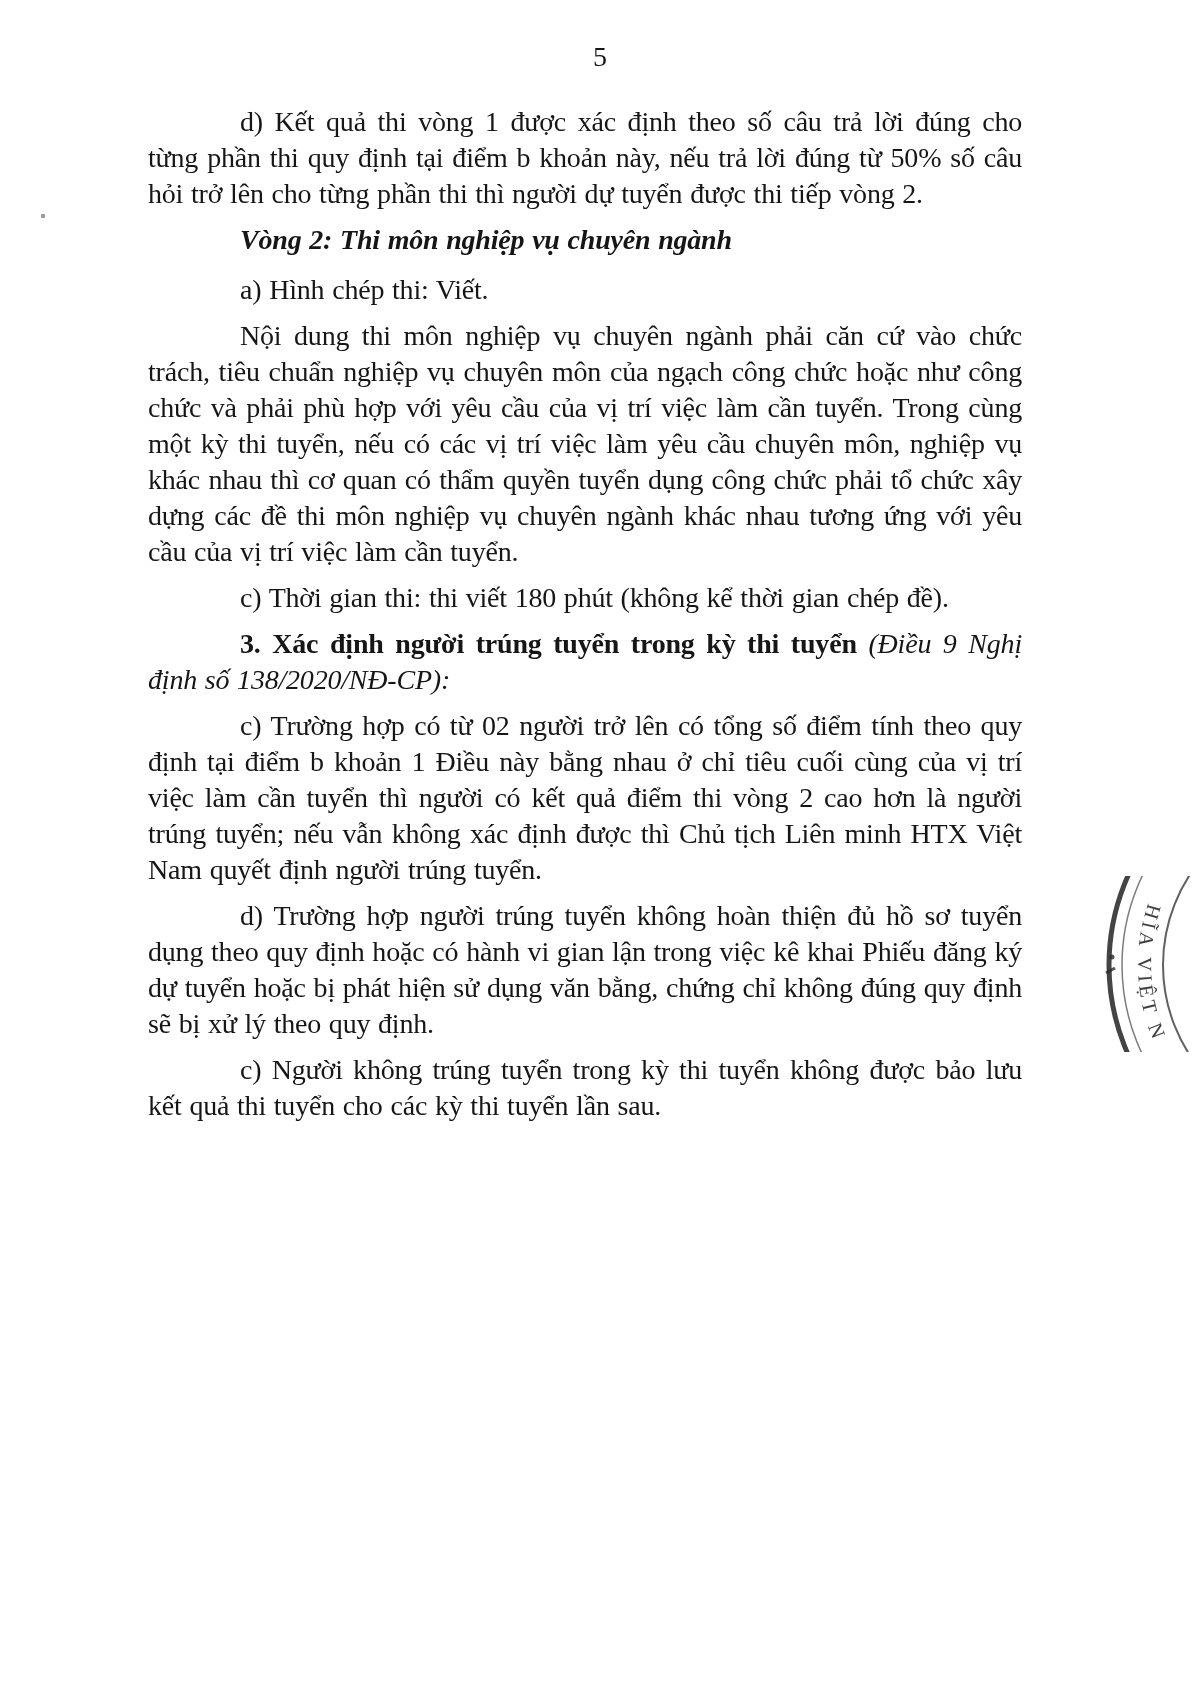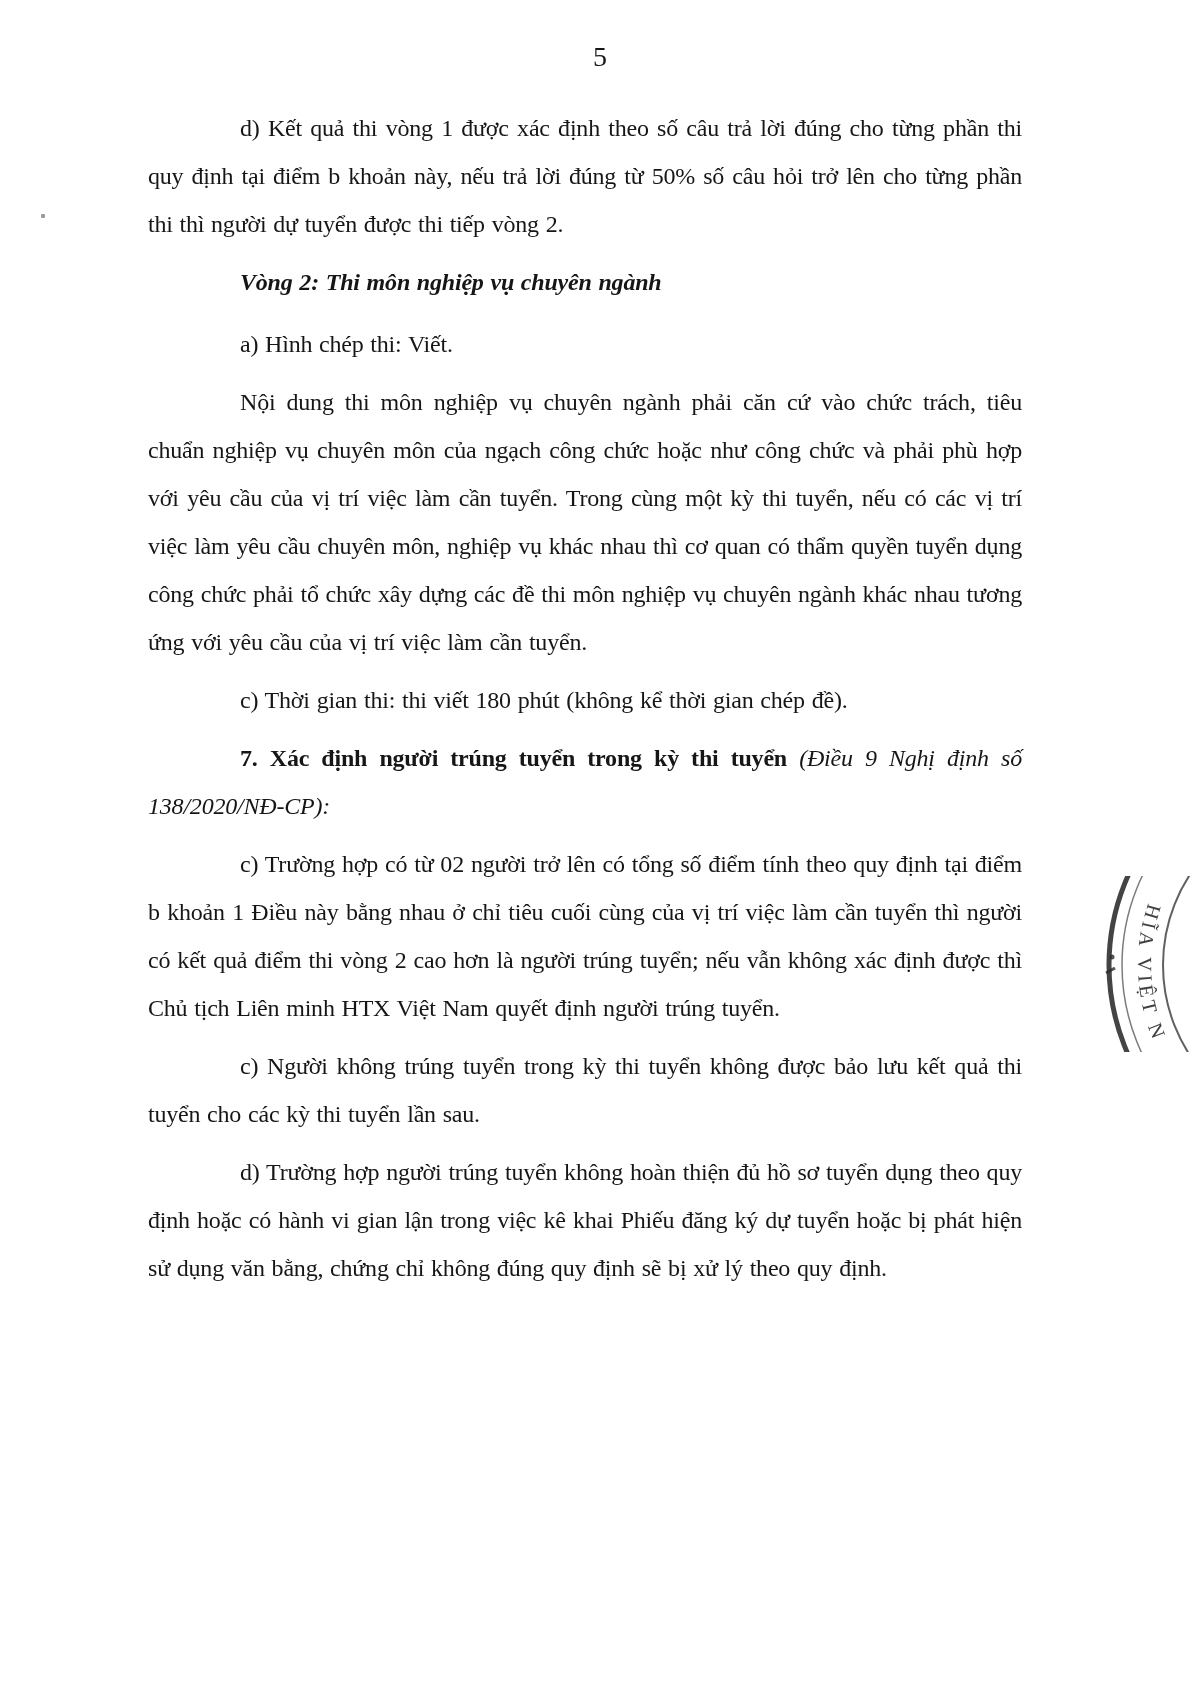--- a/index.html
+++ b/index.html
@@ -21,22 +21,22 @@
     font-size: 28px;
     line-height: 34px;
   }
   .content {
     position: absolute;
     left: 148px;
     top: 104px;
     width: 874px;
   }
   .para {
-    font-size: 24px;
-    line-height: 48px;
+    font-size: 28px;
+    line-height: 36px;
     text-align: justify;
     text-indent: 92px;
     letter-spacing: -0.2px;
     word-spacing: 1px;
     margin: 0 0 10px 0;
   }
   .h-round2 {
     font-weight: bold;
     font-style: italic;
     margin: 4px 0 14px 0;
@@ -79,30 +79,30 @@
     <div class="para h-round2">Vòng 2: Thi môn nghiệp vụ chuyên ngành</div>
 
     <div class="para">a) Hình chép thi: Viết.</div>
 
 
     <div class="para">Nội dung thi môn nghiệp vụ chuyên ngành phải căn cứ vào chức trách, tiêu chuẩn nghiệp vụ chuyên môn của ngạch công chức hoặc như công chức và phải phù hợp với yêu cầu của vị trí việc làm cần tuyển. Trong cùng một kỳ thi tuyển, nếu có các vị trí việc làm yêu cầu chuyên môn, nghiệp vụ khác nhau thì cơ quan có thẩm quyền tuyển dụng công chức phải tổ chức xây dựng các đề thi môn nghiệp vụ chuyên ngành khác nhau tương ứng với yêu cầu của vị trí việc làm cần tuyển.</div>
 
     <div class="para">c) Thời gian thi: thi viết 180 phút (không kể thời gian chép đề).</div>
 
 
-    <div class="para h-section2"><span class="bold">7. Xác định người trúng tuyển trong kỳ thi tuyển</span> <span class="italic">(Điều 9 Nghị định số 138/2020/NĐ-CP):</span></div>
+    <div class="para h-section2"><span class="bold">3. Xác định người trúng tuyển trong kỳ thi tuyển</span> <span class="italic">(Điều 9 Nghị định số 138/2020/NĐ-CP):</span></div>
 
 
 
 
     <div class="para">c) Trường hợp có từ 02 người trở lên có tổng số điểm tính theo quy định tại điểm b khoản 1 Điều này bằng nhau ở chỉ tiêu cuối cùng của vị trí việc làm cần tuyển thì người có kết quả điểm thi vòng 2 cao hơn là người trúng tuyển; nếu vẫn không xác định được thì Chủ tịch Liên minh HTX Việt Nam quyết định người trúng tuyển.</div>
 
+    <div class="para">d) Trường hợp người trúng tuyển không hoàn thiện đủ hồ sơ tuyển dụng theo quy định hoặc có hành vi gian lận trong việc kê khai Phiếu đăng ký dự tuyển hoặc bị phát hiện sử dụng văn bằng, chứng chỉ không đúng quy định sẽ bị xử lý theo quy định.</div>
+
     <div class="para">c) Người không trúng tuyển trong kỳ thi tuyển không được bảo lưu kết quả thi tuyển cho các kỳ thi tuyển lần sau.</div>
-
-    <div class="para">d) Trường hợp người trúng tuyển không hoàn thiện đủ hồ sơ tuyển dụng theo quy định hoặc có hành vi gian lận trong việc kê khai Phiếu đăng ký dự tuyển hoặc bị phát hiện sử dụng văn bằng, chứng chỉ không đúng quy định sẽ bị xử lý theo quy định.</div>
 
   </div>
 
   <div class="stamp">
     <svg width="138" height="176" viewBox="0 0 138 176" xmlns="http://www.w3.org/2000/svg">
       <g stroke="#2b2b2b" fill="none" opacity="0.88">
         <circle cx="266" cy="89" r="219" stroke-width="5"></circle>
         <circle cx="266" cy="89" r="206" stroke-width="1.5" opacity="0.7"></circle>
         <circle cx="266" cy="89" r="165" stroke-width="2" opacity="0.85"></circle>
       </g>

